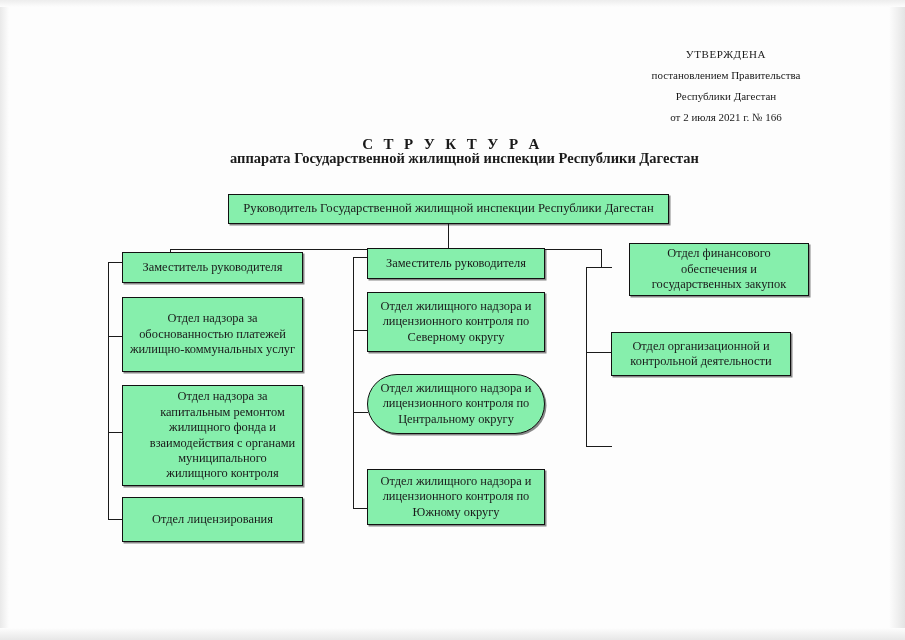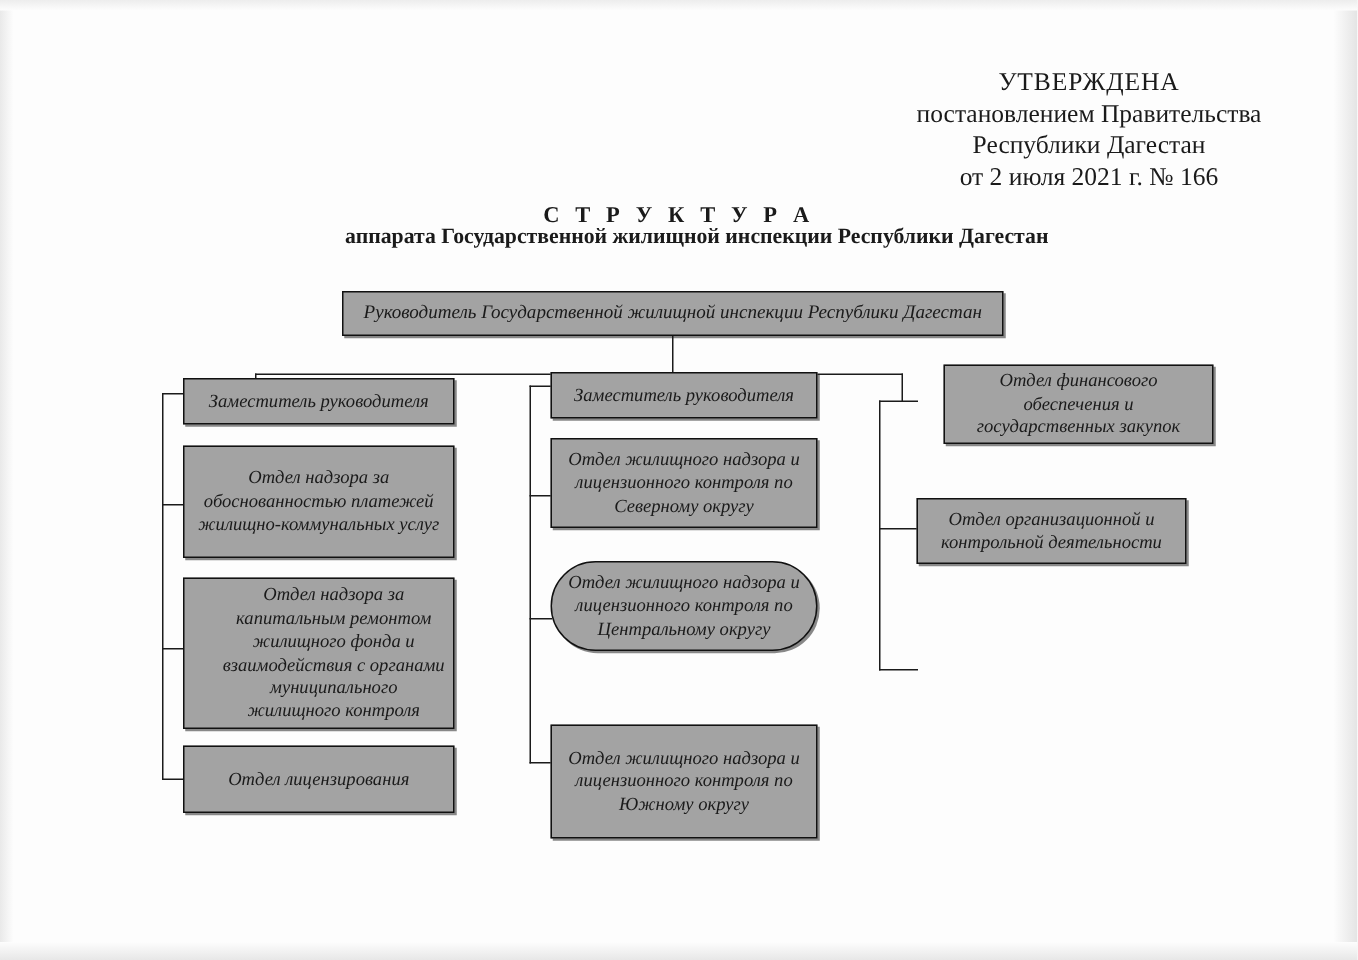--- a/index.html
+++ b/index.html
@@ -35,21 +35,21 @@
   .scan-edge.bottom { left: 0;  bottom: 0; width: 905px; height: 12px;
                       background: linear-gradient(to top, #e7e7e7, #fdfdfd); }
 
   
   #approval-block {
     position: absolute;
     left: 596px;
     top: 44px;
     width: 260px;
     text-align: center;
-    font-size: 17px;
+    font-size: 11px;
     line-height: 21px;
   }
   #approval-block .line1 { letter-spacing: 0.6px; }
 
   
   #doc-title {
     position: absolute;
     left: 0;
     top: 136px;
     width: 905px;
@@ -74,30 +74,29 @@
     position: absolute;
     left: 0;
     top: 0;
     width: 905px;
     height: 640px;
   }
   .node {
     position: absolute;
     box-sizing: border-box;
     border: 1.3px solid #111;
-    background: #a3a3a3;
+    background: #86efac;
     display: flex;
     align-items: center;
     justify-content: center;
     text-align: center;
     font-size: 12.4px;
     line-height: 15.4px;
     padding: 2px 5px;
     box-shadow: 1.5px 1.5px 0 rgba(40,40,40,0.55);
-    font-style: italic;
   }
   .node.root {
     font-size: 12.7px;
   }
   .conn {
     position: absolute;
     background: #1b1b1b;
   }
   .conn.v { width: 1.3px; }
   .conn.h { height: 1.3px; }
@@ -147,21 +146,21 @@
 
     <div class="conn v" style="left:353px; top:257px; height:252px;"></div>
     <div class="conn h" style="left:353px; top:257px; width:15px;"></div>
     <div class="conn h" style="left:353px; top:330px; width:15px;"></div>
     <div class="conn h" style="left:353px; top:412px; width:15px;"></div>
     <div class="conn h" style="left:353px; top:508px; width:15px;"></div>
 
     <div class="node" style="left:367px; top:248px; width:178px; height:31px;">Заместитель руководителя</div>
     <div class="node" style="left:367px; top:292px; width:178px; height:60px;">Отдел жилищного надзора и лицензионного контроля по Северному округу</div>
     <div class="node" style="left:367px; top:374px; width:178px; height:60px;border-radius:30px;">Отдел жилищного надзора и лицензионного контроля по Центральному округу</div>
-    <div class="node" style="left:367px; top:483px; width:178px; height:76px;">Отдел жилищного надзора и лицензионного контроля по Южному округу</div>
+    <div class="node" style="left:367px; top:469px; width:178px; height:56px;">Отдел жилищного надзора и лицензионного контроля по Южному округу</div>
 
     <div class="conn v" style="left:586px; top:267px; height:180px;"></div>
     <div class="conn h" style="left:586px; top:267px; width:26px;"></div>
     <div class="conn h" style="left:586px; top:352px; width:26px;"></div>
     <div class="conn h" style="left:586px; top:446px; width:26px;"></div>
 
     <div class="node" style="left:629px; top:243px; width:180px; height:53px;">Отдел финансового обеспечения и государственных закупок</div>
     <div class="node" style="left:611px; top:332px; width:180px; height:44px;">Отдел организационной и контрольной деятельности</div>
 
   </div>

